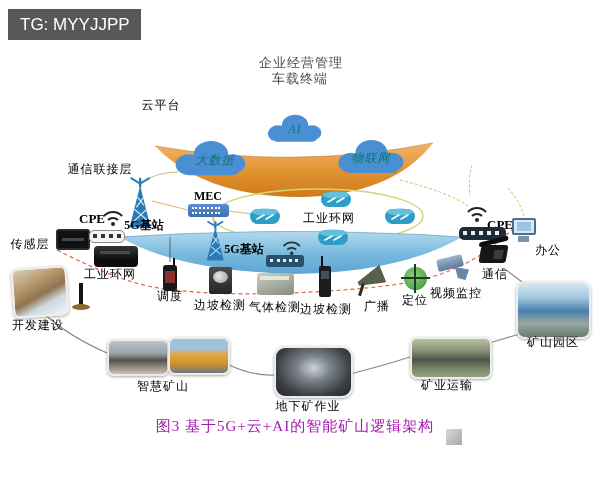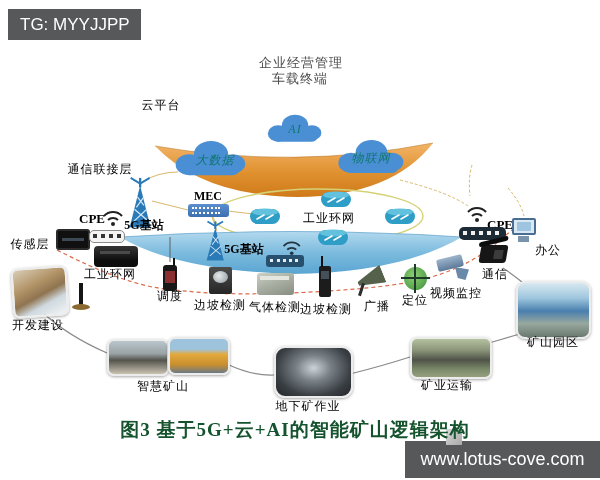--- a/index.html
+++ b/index.html
@@ -4,21 +4,21 @@
 <style>
   html,body{margin:0;padding:0;background:#fff;}
   .stage{position:relative;width:600px;height:480px;background:#fff;overflow:hidden;
          font-family:"Liberation Serif","DejaVu Serif",serif;}
   
   .lbl{position:absolute;font-size:12px;color:#000000;white-space:nowrap;
        transform:translateX(-50%);letter-spacing:1px;}
   .lbl.big{font-size:13px;color:#4a4a4a;font-family:Liberation Mono, monospace;}
   .lbl.bold{font-weight:bold;letter-spacing:0;}
   .lbl.white{color:#0f766e;letter-spacing:1px;font-style:italic;}
-  .lbl.caption{font-size:19px;color:#14532d;font-weight:bold;letter-spacing:1px;}
+  .lbl.caption{font-size:15px;color:#a21caf;font-weight:normal;letter-spacing:1px;}
   
   .wm{position:absolute;background:#57585a;color:#fff;
       font-family:"Liberation Sans","DejaVu Sans",sans-serif;}
   .wm.top{left:8px;top:9px;width:133px;height:31px;line-height:31px;
           padding-left:12px;font-size:17px;box-sizing:border-box;}
   .wm.bottom{left:405px;top:441px;width:195px;height:37px;line-height:37px;
              text-align:center;font-size:18px;}
   
   .photo{position:absolute;border:2px solid #ececec;border-radius:7px;
          box-shadow:0 1px 3px rgba(0,0,0,.35);}
@@ -215,21 +215,20 @@
     <g stroke="#8a8a8a" stroke-width="1.2" fill="none">
       <path d="M42,312 Q68,336 107,353"></path>
       <path d="M227,364 Q252,376 274,375"></path>
       <path d="M350,374 Q382,366 410,357"></path>
       <path d="M489,343 L520,334"></path>
       <path d="M503,268 Q512,274 522,282"></path>
     </g>
   </svg>
 
   <div class="wm top">TG: MYYJJPP</div>
-  <div class="wm bottom">www.lotus-cove.com</div>
   <div class="blob"></div>
 
   <div class="lbl big" style="left:301px;top:54px">企业经营管理</div>
   <div class="lbl big" style="left:300px;top:70px">车载终端</div>
 
   <div class="lbl" style="left:161px;top:97px">云平台</div>
   <div class="lbl" style="left:100px;top:161px">通信联接层</div>
   <div class="lbl" style="left:30px;top:236px">传感层</div>
 
   <div class="lbl white" style="left:215px;top:152px">大数据</div>

